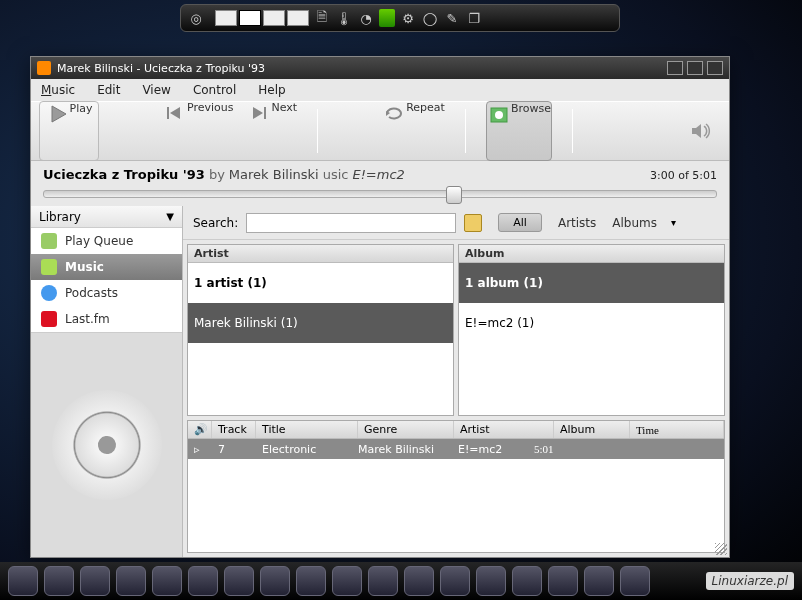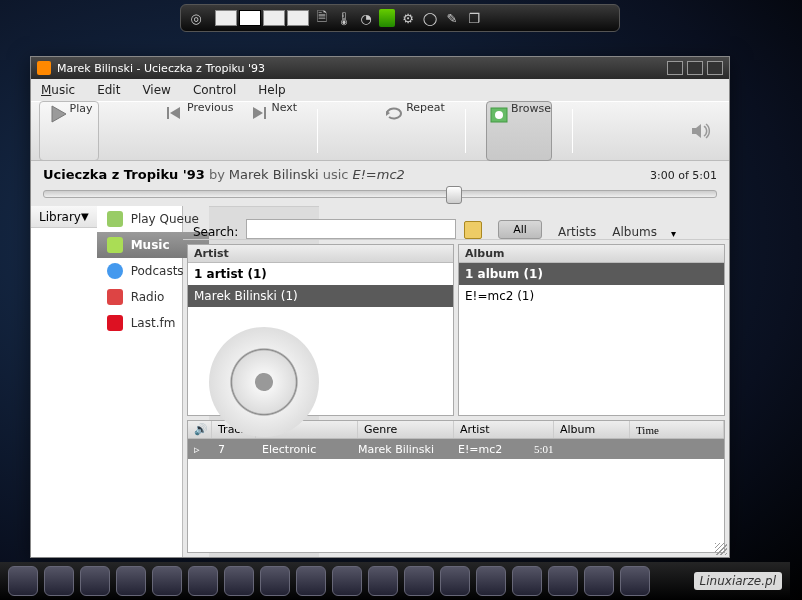--- a/index.html
+++ b/index.html
@@ -38,59 +38,59 @@
 .nowplaying .by{color:#666;margin:0 4px;}
 .nowplaying .artist,.nowplaying .album{color:#444;}
 .nowplaying .album{font-style:italic;}
 .nowplaying .time{margin-left:auto;font-size:11px;color:#222;}
 
 .seek{padding:2px 12px 8px;}
 .seek .track{height:8px;background:linear-gradient(#ccc,#eee);border:1px solid #aaa;border-radius:3px;position:relative;}
 .seek .thumb{position:absolute;top:-5px;left:59.8%;width:16px;height:18px;background:linear-gradient(#fff,#ccc);border:1px solid #888;border-radius:3px;}
 
 .body{flex:1;display:flex;min-height:0;}
-.sidebar{width:152px;border-right:1px solid #bbb;display:flex;background:#fff;}
+.sidebar{width:152px;border-right:1px solid #bbb;display:flex;flex-direction:column;background:#fff;}
 .lib-hdr{height:22px;background:linear-gradient(#f8f8f8,#e4e4e4);border-bottom:1px solid #ccc;display:flex;align-items:center;padding:0 8px;font-size:12px;justify-content:space-between;}
 .lib-hdr .tri{font-size:10px;}
 .sb-list{flex:0 0 auto;}
 .sb-item{height:26px;display:flex;align-items:center;padding:10px 10px;gap:8px;font-size:12px;color:#333;cursor:default;}
 .sb-item.sel{background:linear-gradient(#9a9a9a,#7a7a7a);color:#fff;font-weight:bold;}
 .sb-item .sic{width:16px;height:16px;border-radius:3px;}
 .sic.playq{background:#9c6;} .sic.music{background:#ad5;} .sic.pod{background:#49e;border-radius:50%;} .sic.radio{background:#d44;} .sic.lastfm{background:#d12;}
 .albumart{flex:1;border-top:1px solid #ccc;background:#dcdcdc;display:flex;align-items:center;justify-content:center;}
 .cd{width:110px;height:110px;background:radial-gradient(circle,#fff 0%,#ddd 40%,#888 42%,#eee 44%,#ccc 100%);border-radius:50%;position:relative;transform:rotate(-8deg);}
 .cd::after{content:"";position:absolute;top:42%;left:42%;width:16%;height:16%;background:#999;border-radius:50%;}
 
 .main{flex:1;display:flex;flex-direction:column;min-width:0;}
-.searchbar{height:34px;display:flex;align-items:flex-end;padding:0 10px;gap:8px;font-size:12px;border-bottom:1px solid #ccc;}
+.searchbar{height:34px;display:flex;align-items:center;padding:0 10px;gap:8px;font-size:12px;border-bottom:1px solid #ccc;}
 .searchbar input{flex:0 0 210px;height:20px;border:1px solid #aaa;background:#fff;padding:0 4px;font-size:12px;}
 .searchbar .clear{width:18px;height:18px;background:#ec6;border:1px solid #a82;border-radius:2px;}
 .searchbar .allbtn{padding:2px 14px;border:1px solid #999;background:linear-gradient(#d8d8d8,#bcbcbc);border-radius:3px;font-size:11px;margin-left:8px;}
 .searchbar .flt{margin-left:8px;color:#333;}
 .searchbar .drop{font-size:10px;margin-left:6px;}
 
 .browsers{display:flex;gap:4px;padding:4px;height:180px;}
 .browser{flex:1;border:1px solid #aaa;background:#fff;display:flex;flex-direction:column;font-size:12px;}
 .bhdr{height:18px;background:linear-gradient(#eee,#d6d6d6);border-bottom:1px solid #bbb;padding:0 6px;display:flex;align-items:center;font-size:11px;font-weight:bold;color:#333;}
-.brow{height:22px;display:flex;align-items:center;padding:0 6px;cursor:default;}
+.brow{height:40px;display:flex;align-items:center;padding:0 6px;cursor:default;}
 .brow.bold{font-weight:bold;}
 .brow.sel{background:#5a5a5a;color:#ffffff;}
 
 .tracklist{flex:1;border-top:1px solid #bbb;background:#fff;font-size:11px;display:flex;flex-direction:column;margin:0 4px 4px;border:1px solid #aaa;}
 .thdr{display:flex;height:18px;background:linear-gradient(#eee,#d6d6d6);border-bottom:1px solid #bbb;}
 .thdr div,.trow div{padding:0 6px;display:flex;align-items:center;border-right:1px solid #ccc;}
 .c-ico{width:24px;} .c-trk{width:44px;} .c-title{width:102px;} .c-genre{width:96px;} .c-artist{width:100px;} .c-album{width:76px;} .c-time{flex:1;font-family:Liberation Serif, serif;}
 .trow{display:flex;height:20px;background:#8a8a8a;color:#fff;}
 .trow div{border-right:1px solid transparent;}
 
 .statusbar{height:20px;border-top:1px solid #bbb;background:#e8e8e8;display:flex;align-items:center;padding:0 8px;font-size:11px;color:#333;}
 .resize{position:absolute;right:2px;bottom:2px;width:12px;height:12px;background:repeating-linear-gradient(135deg,#999 0 1px,transparent 1px 3px);}
 
 
-.dock{position:absolute;bottom:0;left:0;right:12px;height:38px;background:linear-gradient(rgba(40,40,40,.9),rgba(0,0,0,.95));display:flex;align-items:center;padding:0 8px;gap:6px;}
+.dock{position:absolute;bottom:0;left:0;right:0;height:38px;background:linear-gradient(rgba(40,40,40,.9),rgba(0,0,0,.95));display:flex;align-items:center;padding:0 8px;gap:6px;}
 .dock .dicon{width:30px;height:30px;background:linear-gradient(#556,#223);border-radius:6px;border:1px solid #667;}
 .dock .brand{margin-left:auto;color:#ddd;font-size:12px;font-style:italic;background:rgba(255,255,255,.85);color:#333;padding:2px 6px;border-radius:3px;}
 
 svg{display:block;}
 </style>
 </head>
 <body>
 
 <div class="top-panel">
   <div class="ico">◎</div>
@@ -218,24 +218,20 @@
           </div>
         <div class="sb-item sel">
             <div class="sic music"></div>
             <span>Music</span>
           </div>
         <div class="sb-item">
             <div class="sic pod"></div>
             <span>Podcasts</span>
           </div>
         <div class="sb-item">
-            <div class="sic radio"></div>
-            <span>Radio</span>
-          </div>
-        <div class="sb-item">
             <div class="sic lastfm"></div>
             <span>Last.fm</span>
           </div>
       </div>
       <div class="albumart">
         <div class="cd"></div>
       </div>
     </div>
 
     <div class="main">

